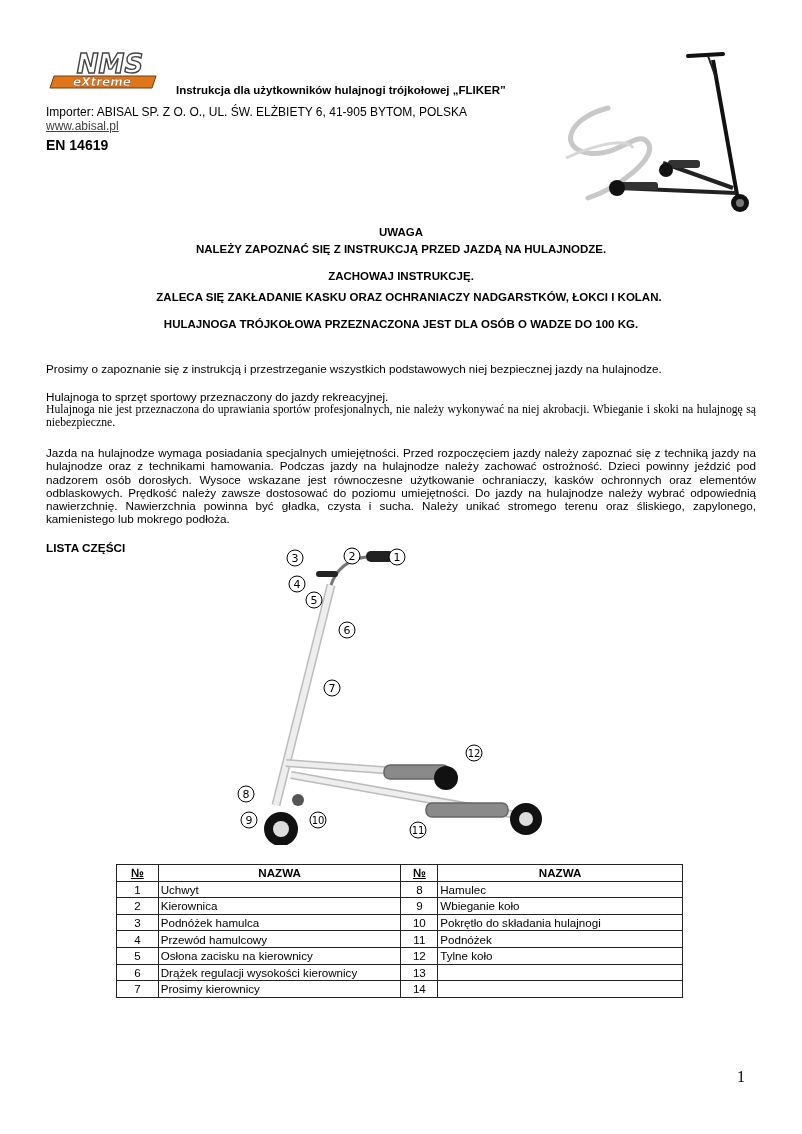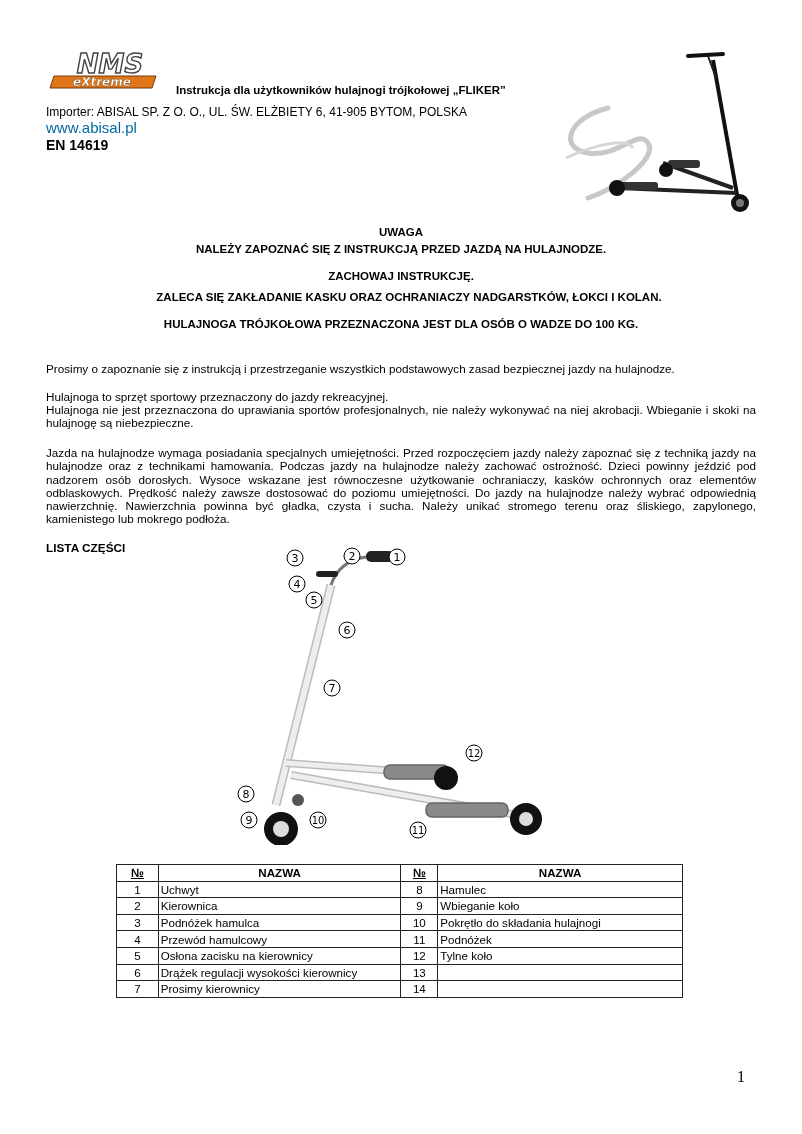--- a/index.html
+++ b/index.html
@@ -2,21 +2,21 @@
 <html><head>
   <meta charset="utf-8">
   <style>
     html, body { margin: 0; padding: 0; background: #ffffff; }
     body { width: 802px; height: 1134px; position: relative; overflow: hidden;
            font-family: "Liberation Sans", sans-serif; color: #000; }
     .abs { position: absolute; }
     .logo { left: 48px; top: 46px; width: 112px; height: 44px; }
     .doc-title { left: 176px; top: 84px; font-size: 11.5px; font-weight: bold; white-space: nowrap; }
     .importer { left: 46px; top: 105px; font-size: 12px; white-space: nowrap; }
-    .website { left: 46px; top: 119px; font-size: 15px; color: #0369a1; white-space: nowrap; }
+    .website { left: 46px; top: 119px; font-size: 12px; color: #404040; text-decoration: underline; white-space: nowrap; }
     .standard { left: 46px; top: 137px; font-size: 14px; font-weight: bold; white-space: nowrap; }
     .hero { left: 548px; top: 48px; width: 210px; height: 170px; }
 
     .warn { left: 0; width: 802px; text-align: center; font-size: 11.5px; font-weight: bold; }
 
     .para { left: 46px; width: 710px; font-size: 11.7px; line-height: 13.3px; }
     .justify { text-align: justify; text-align-last: left; }
 
     .section-h { left: 46px; top: 541px; font-size: 11.8px; font-weight: bold; }
 
@@ -66,23 +66,23 @@
     <circle cx="192" cy="155" r="4" fill="#777"></circle>
   </svg>
 </div>
 
 <div class="abs warn" style="top:226px;">UWAGA</div>
 <div class="abs warn" style="top:243px;">NALEŻY ZAPOZNAĆ SIĘ Z INSTRUKCJĄ PRZED JAZDĄ NA HULAJNODZE.</div>
 <div class="abs warn" style="top:270px;">ZACHOWAJ INSTRUKCJĘ.</div>
 <div class="abs warn" style="top:291px;padding-left:8px;">ZALECA SIĘ ZAKŁADANIE KASKU ORAZ OCHRANIACZY NADGARSTKÓW, ŁOKCI I KOLAN.</div>
 <div class="abs warn" style="top:318px;">HULAJNOGA TRÓJKOŁOWA PRZEZNACZONA JEST DLA OSÓB O WADZE DO 100 KG.</div>
 
-<div class="abs para" style="top:362px;">Prosimy o zapoznanie się z instrukcją i przestrzeganie wszystkich podstawowych zasad bezpiecznej jazdy na hulajnodze.</div>
+<div class="abs para" style="top:362px;">Prosimy o zapoznanie się z instrukcją i przestrzeganie wszystkich podstawowych niej bezpiecznej jazdy na hulajnodze.</div>
 <div class="abs para" style="top:390px;">Hulajnoga to sprzęt sportowy przeznaczony do jazdy rekreacyjnej.</div>
-<div class="abs para justify" style="top:403px;">Hulajnoga nie jest przeznaczona do uprawiania sportów profesjonalnych, nie należy wykonywać na niej akrobacji. Wbieganie i skoki na hulajnogę są niebezpieczne.</div>
+<div class="abs para justify" style="top:403px;font-family:Liberation Serif, serif;">Hulajnoga nie jest przeznaczona do uprawiania sportów profesjonalnych, nie należy wykonywać na niej akrobacji. Wbieganie i skoki na hulajnogę są niebezpieczne.</div>
 <div class="abs para justify" style="top:446px;">Jazda na hulajnodze wymaga posiadania specjalnych umiejętności. Przed rozpoczęciem jazdy należy zapoznać się z techniką jazdy na hulajnodze oraz z technikami hamowania. Podczas jazdy na hulajnodze należy zachować ostrożność. Dzieci powinny jeździć pod nadzorem osób dorosłych. Wysoce wskazane jest równoczesne użytkowanie ochraniaczy, kasków ochronnych oraz elementów odblaskowych. Prędkość należy zawsze dostosować do poziomu umiejętności. Do jazdy na hulajnodze należy wybrać odpowiednią nawierzchnię. Nawierzchnia powinna być gładka, czysta i sucha. Należy unikać stromego terenu oraz śliskiego, zapylonego, kamienistego lub mokrego podłoża.</div>
 
 <div class="abs section-h">LISTA CZĘŚCI</div>
 
 <div class="abs diagram">
   <svg width="310" height="300" viewBox="0 0 310 300">
     <g stroke="#999" fill="#f2f2f2" stroke-width="1.5">
       <line x1="95" y1="40" x2="40" y2="260" stroke="#bbb" stroke-width="9"></line>
       <line x1="95" y1="40" x2="40" y2="260" stroke="#eee" stroke-width="6"></line>
       <line x1="50" y1="218" x2="215" y2="230" stroke="#bbb" stroke-width="8"></line>

